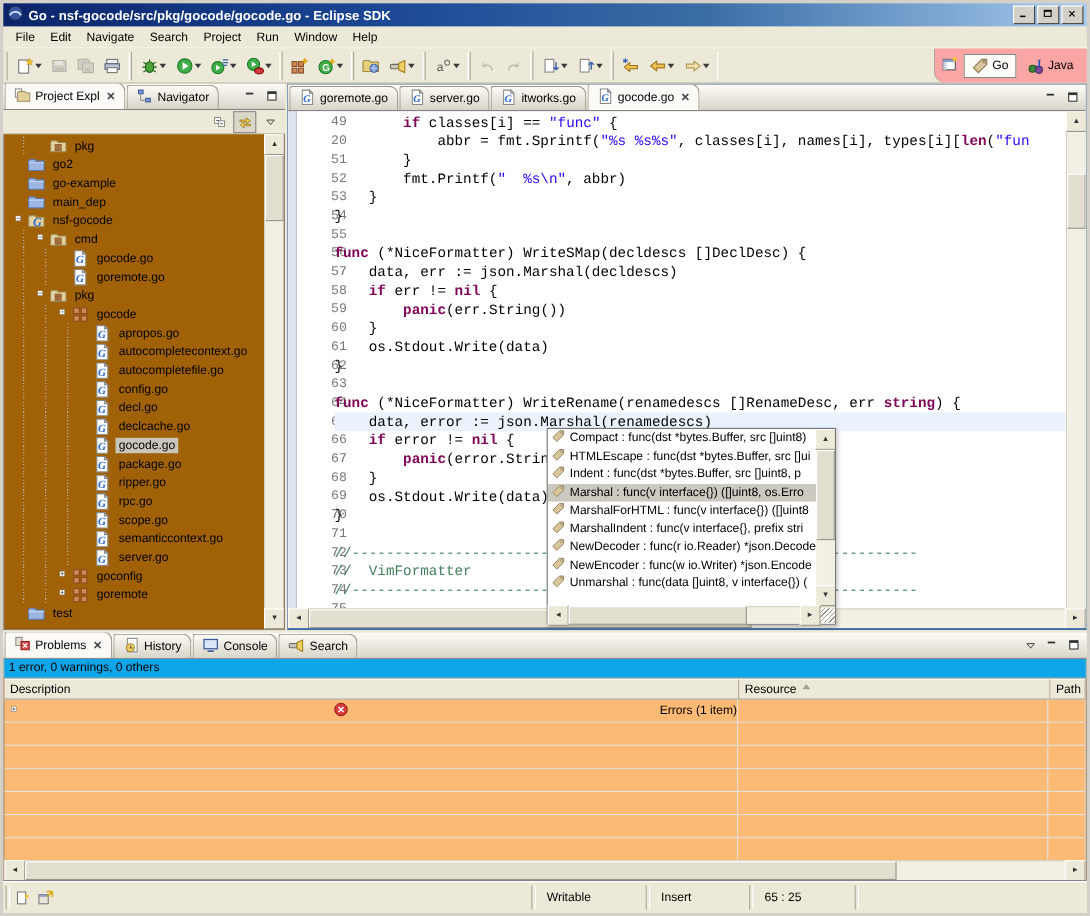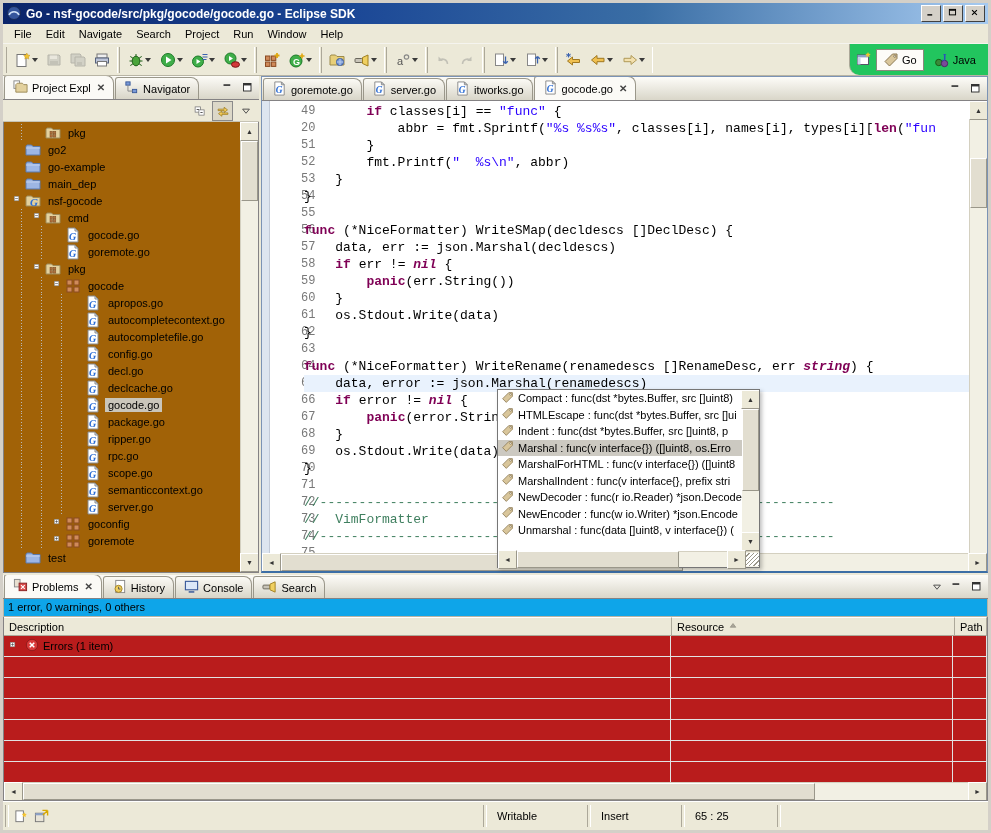--- a/index.html
+++ b/index.html
@@ -20,21 +20,21 @@
   .menuitem{padding:2px 7px;cursor:default;}
   .toolbar{height:31px;flex:0 0 31px;display:flex;align-items:center;border-bottom:1px solid #b8b4a4;padding-left:2px;}
   .tgroup{display:flex;align-items:center;height:26px;padding:0 3px;border-left:1px solid #aca899;
     border-right:1px solid #fff;margin-left:1px;}
   .tbtn{width:22px;height:24px;display:flex;align-items:center;justify-content:center;border:1px solid transparent;}
   .tbtn.wide{width:30px;}
   .tbtn svg{width:16px;height:16px;}
   .tbtn.dis{filter:grayscale(1) opacity(.4);}
   .ddarrow{width:0;height:0;border-left:3px solid transparent;border-right:3px solid transparent;border-top:4px solid #3a3a3a;margin-left:1px;}
   .tspacer{flex:1;}
-  .persp{display:flex;align-items:center;height:31px;border-left:1px solid #aca899;padding:0 6px;background:#22c55e;border-bottom-left-radius:10px;}
+  .persp{display:flex;align-items:center;height:31px;border-left:1px solid #aca899;padding:0 6px;background:#fca5a5;border-bottom-left-radius:10px;}
   .pbtn{display:flex;align-items:center;gap:3px;padding:2px 6px;margin-left:4px;}
   .pbtn.active{background:#fdfcf8;border:1px solid #8a887c;}
   .pbtn svg{width:16px;height:16px;}
 
   
   .main{flex:0 0 497px;display:flex;overflow:hidden;}
   .viewtabs{height:23px;display:flex;align-items:flex-end;background:linear-gradient(#fdfcf8,#d9d6c9);
     border-bottom:1px solid #848284;position:relative;}
   .vtab{display:flex;align-items:center;gap:4px;height:21px;padding:0 8px;margin-left:1px;
     border:1px solid #9a978a;border-bottom:none;border-radius:3px 8px 0 0;
@@ -77,42 +77,42 @@
   .editor{flex:1;display:flex;flex-direction:column;overflow:hidden;border:1px solid #7b93b5;border-bottom:2px solid #3c6ea5;}
   .editbody{flex:1;display:flex;overflow:hidden;background:#fff;}
   .ruler{width:7px;flex:0 0 7px;background:#dde5f0;border-right:1px solid #c2cad8;}
   .gutter{width:34px;flex:0 0 34px;background:#fff;padding-top:2px;text-align:right;
     font-family:"Liberation Mono",monospace;font-size:12px;color:#787878;}
   .gutter div{height:17px;line-height:17px;padding-right:4px;padding-left:31px;}
   .codearea{flex:1;overflow:hidden;padding-top:2px;position:relative;}
   .cline{height:17px;line-height:17px;white-space:pre;font-family:"Liberation Mono",monospace;font-size:13px;}
   .cline.cur{background:#e9f2fd;}
   .k{color:#7f0055;font-weight:bold;}
-  .ki{color:#7f0055;font-weight:bold;font-style:italic;}
+  .ki{color:#7f0055;font-weight:bold;}
   .s{color:#2a00ff;}
   .c{color:#3f7f5f;}
   .p{color:#000;}
 
   
   .popup{position:absolute;left:497px;top:389px;width:261px;height:177px;background:#fff;
     border:1px solid #767676;box-shadow:2px 2px 4px rgba(0,0,0,.25);display:flex;flex-direction:column;z-index:20;}
   .pop-main{flex:1;display:flex;overflow:hidden;}
   .pop-list{flex:1;overflow:hidden;}
   .pop-item{height:16.5px;display:flex;align-items:center;gap:4px;padding-left:3px;white-space:nowrap;font-size:11px;}
   .pop-item svg{width:13px;height:13px;flex:0 0 13px;}
   .pop-item.selected{background:#ccc9c1;}
   .pop-vs{width:17px;flex:0 0 17px;background:#f2f0e4;display:flex;flex-direction:column;align-items:center;}
   .pop-hs{height:15px;flex:0 0 15px;display:flex;align-items:center;background:#f2f0e4;border-top:1px solid #d4d0c0;}
   .grip{width:13px;height:13px;background:
     repeating-linear-gradient(135deg,#fff 0 2px,#9a978a 2px 3px);}
 
   
   .problems{flex:0 0 226px;display:flex;flex-direction:column;border-top:2px solid #ece9d8;overflow:hidden;}
   .summary{height:17px;line-height:17px;padding-left:4px;background:#0ea5e9;border:1px solid #b8b4a4;border-top:none;}
-  .ptable{flex:1;display:flex;flex-direction:column;background:#b91c1c;border:1px solid #848284;border-top:none;overflow:hidden;}
+  .ptable{flex:1;display:flex;flex-direction:column;background:#fdba74;border:1px solid #848284;border-top:none;overflow:hidden;}
   .phead{height:19px;display:flex;flex:0 0 19px;}
   .phcell{background:#ece9d8;border-right:1px solid #aca899;border-bottom:1px solid #aca899;border-top:1px solid #fff;
     display:flex;align-items:center;padding-left:5px;gap:4px;}
   .phcell svg{width:10px;height:10px;}
   .prow{height:20px;display:flex;align-items:center;border-bottom:1px solid #e2e2e2;}
   .prow .cell{height:100%;display:flex;align-items:center;gap:4px;border-right:1px solid #e2e2e2;padding-left:4px;}
   .prow svg{width:14px;height:14px;}
   .prow .texp svg{width:9px;height:9px;}
 
   
@@ -966,21 +966,21 @@
             <span><svg width="10" height="10" viewBox="0 0 16 16" xmlns="http://www.w3.org/2000/svg">
                 <path d="M8 4l4.5 6h-9z" fill="#aaa69a" stroke="#8a877a"></path>
               </svg></span>
           </div>
           <div class="phcell" style="flex: 1 1 0%;">
             <span>Path</span>
           </div>
         </div>
       <div style="flex:1;overflow:hidden;" id="probBody">
           <div class="prow">
-            <div class="cell" style="flex: 0 0 662px;">
+            <div class="cell" style="flex: 0 0 662px; justify-content: space-between;">
               <span class="texp">
                 <svg width="9" height="9" viewBox="0 0 16 16" xmlns="http://www.w3.org/2000/svg">
                   <rect x=".5" y=".5" width="8" height="8" fill="#fff" stroke="#848484"></rect>
                   <path d="M2 4.5h5M4.5 2v5" stroke="#333"></path>
                 </svg>
               </span>
               <span><svg width="14" height="14" viewBox="0 0 16 16" xmlns="http://www.w3.org/2000/svg">
                   <circle cx="8" cy="8" r="6.5" fill="#d93a3a" stroke="#8a1a1a"></circle>
                   <path d="M5.4 5.4l5.2 5.2m0-5.2l-5.2 5.2" stroke="#fff" stroke-width="1.7"></path>
                 </svg></span>

